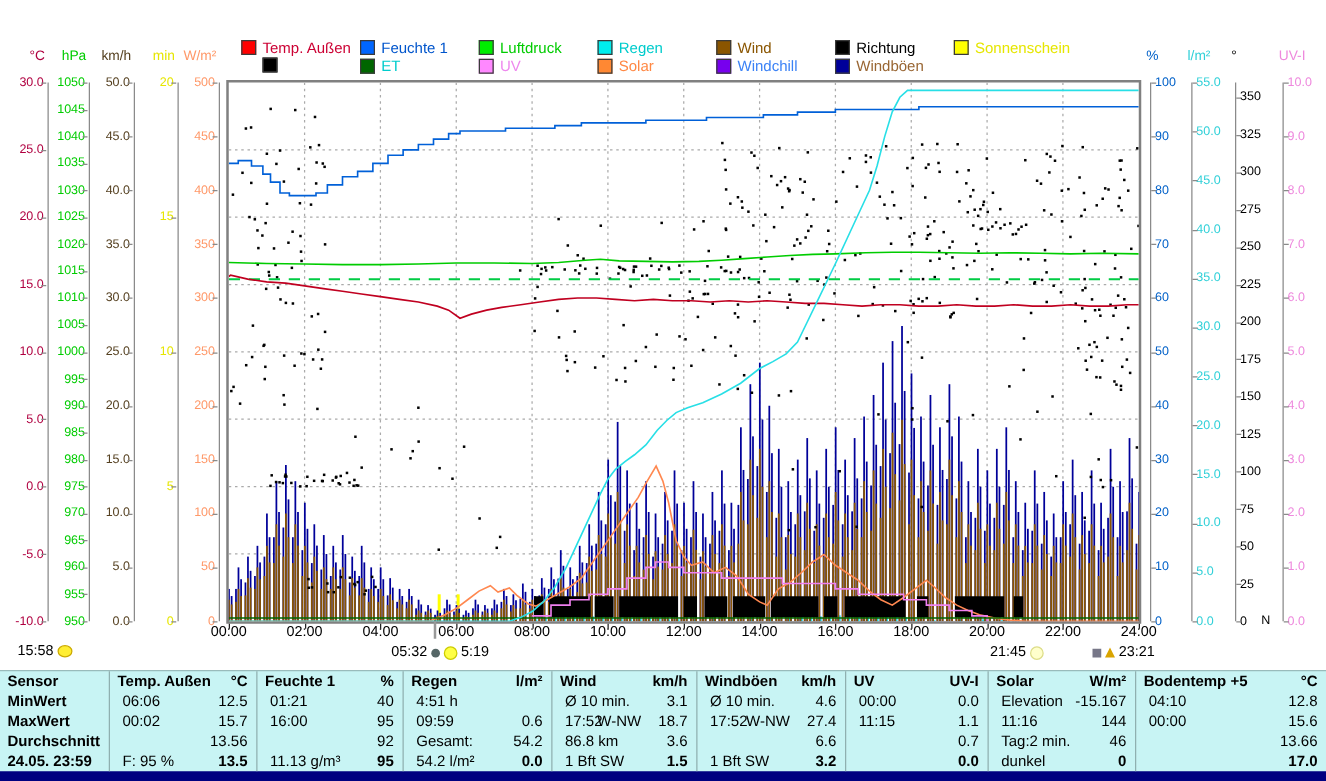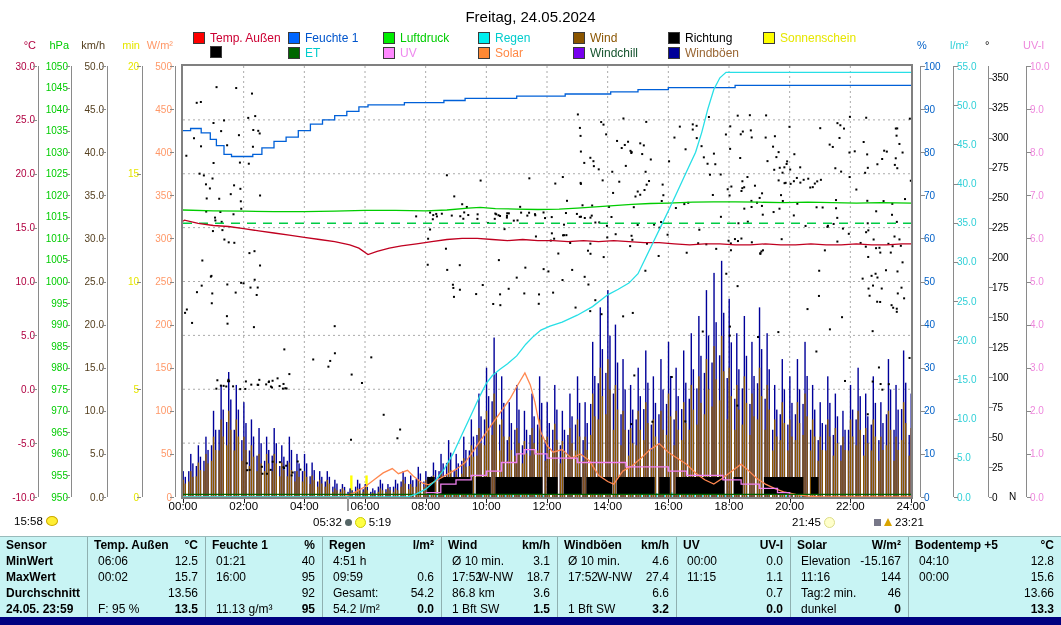--- a/index.html
+++ b/index.html
@@ -28,21 +28,20 @@
   .tbl-bg{left:0;top:536px;width:1061px;height:81px;border-top:1px solid #9bb;}
   .tbl-div{width:1px;top:537px;height:80px;background:#8fb0b0;}
   .tcell{font-size:12px;color:#000;white-space:nowrap;line-height:15px;}
   .b{font-weight:bold;}
   .bottom-bar{left:0;top:617px;width:1061px;height:8px;}
 </style>
 </head>
 <body>
 
 <div class="app">
-  <div class="abs title">Freitag, 24.05.2024</div>
 
   <div id="legend">
       <div class="abs leg-item" style="left: 193px; top: 31px;">
         <span class="leg-box" style="background: rgb(255, 0, 0);"></span>
         <span style="color: rgb(204, 0, 51);">Temp. Außen</span>
       </div>
       <div class="abs leg-item" style="left: 288px; top: 31px;">
         <span class="leg-box" style="background: rgb(0, 102, 255);"></span>
         <span style="color: rgb(0, 85, 204);">Feuchte 1</span>
       </div>
@@ -77,21 +76,21 @@
       <div class="abs leg-item" style="left: 383px; top: 46px;">
         <span class="leg-box" style="background: rgb(255, 136, 255);"></span>
         <span style="color: rgb(238, 136, 238);">UV</span>
       </div>
       <div class="abs leg-item" style="left: 478px; top: 46px;">
         <span class="leg-box" style="background: rgb(255, 136, 51);"></span>
         <span style="color: rgb(255, 136, 68);">Solar</span>
       </div>
       <div class="abs leg-item" style="left: 573px; top: 46px;">
         <span class="leg-box" style="background: rgb(119, 0, 238);"></span>
-        <span style="color: #14532d;">Windchill</span>
+        <span style="color: #3b82f6;">Windchill</span>
       </div>
       <div class="abs leg-item" style="left: 668px; top: 46px;">
         <span class="leg-box" style="background: rgb(0, 0, 153);"></span>
         <span style="color: rgb(153, 102, 51);">Windböen</span>
       </div>
     </div>
   <div id="axes">
       <div class="abs ax-line" style="left: 38px; top: 66px; height: 431px;"></div>
       <div class="abs ax-h" style="top: 39px; color: rgb(176, 0, 64); left: -4px; width: 40px; text-align: right;">°C</div>
       <div class="abs ax-lab" style="top: 60.5px; color: rgb(176, 0, 64); left: -3px; width: 38px; text-align: right;">30.0</div>
@@ -1638,14 +1637,14 @@
     <div class="abs tcell" style="left: 790px; top: 586px; width: 111px; text-align: right;">46</div>
     <div class="abs tcell" style="left: 801px; top: 602px;">dunkel</div>
     <div class="abs tcell b" style="left: 790px; top: 602px; width: 111px; text-align: right;">0</div>
     <div class="abs tcell b" style="left: 915px; top: 538px;">Bodentemp +5</div>
     <div class="abs tcell b" style="left: 908px; top: 538px; width: 146px; text-align: right;">°C</div>
     <div class="abs tcell" style="left: 919px; top: 554px;">04:10</div>
     <div class="abs tcell" style="left: 908px; top: 554px; width: 146px; text-align: right;">12.8</div>
     <div class="abs tcell" style="left: 919px; top: 570px;">00:00</div>
     <div class="abs tcell" style="left: 908px; top: 570px; width: 146px; text-align: right;">15.6</div>
     <div class="abs tcell" style="left: 908px; top: 586px; width: 146px; text-align: right;">13.66</div>
-    <div class="abs tcell b" style="left: 908px; top: 602px; width: 146px; text-align: right;">13.3</div>
+    <div class="abs tcell b" style="left: 908px; top: 602px; width: 146px; text-align: right;">17.0</div>
   </div>
 
 </body></html>

